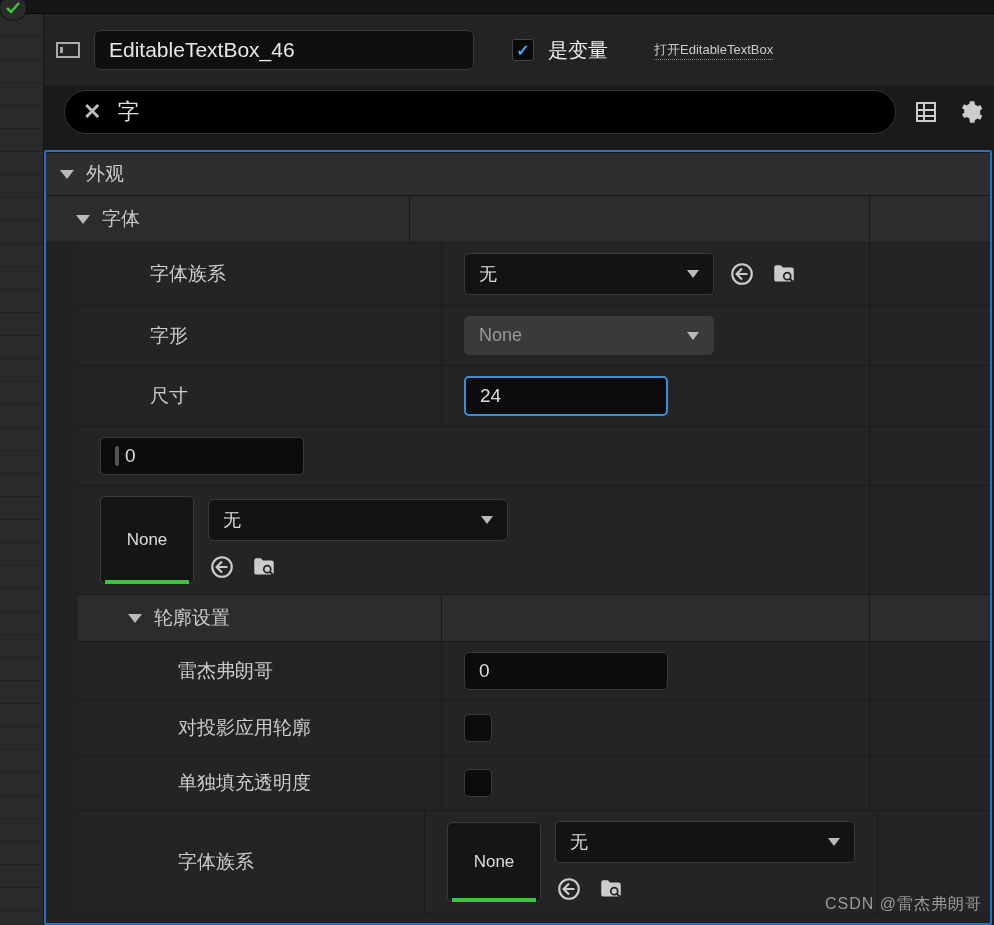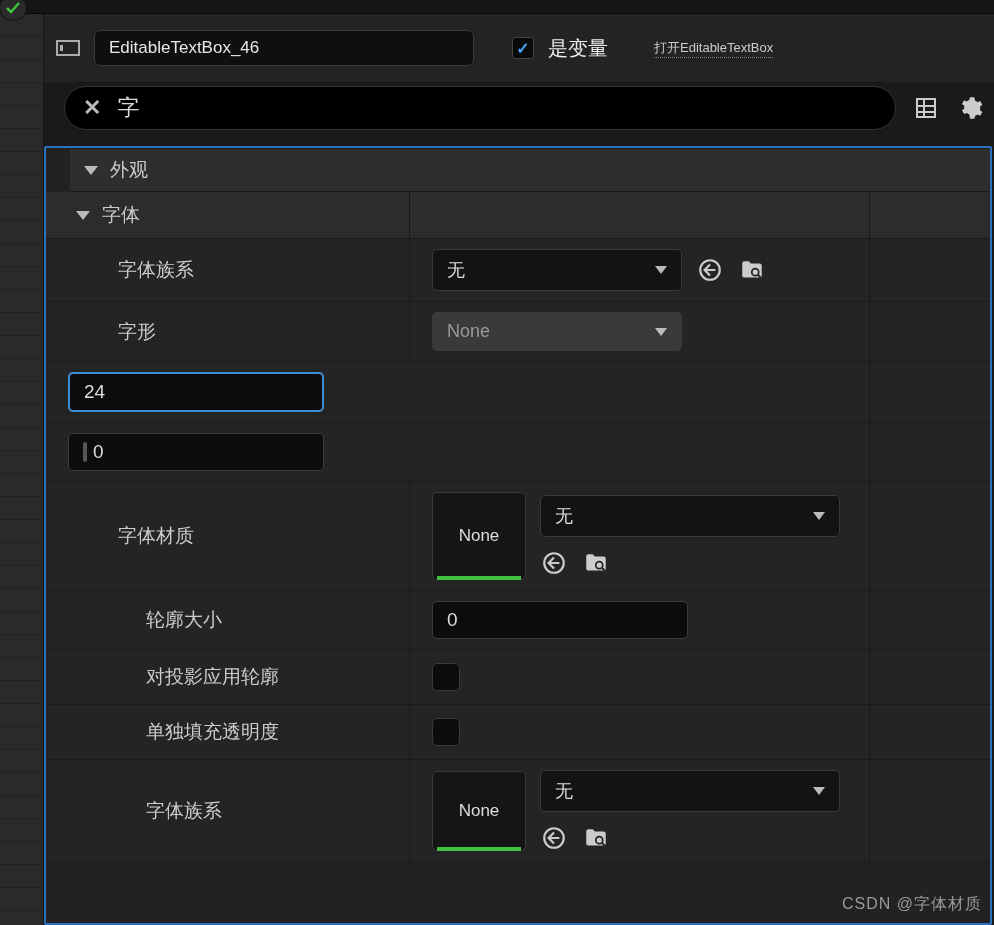--- a/index.html
+++ b/index.html
@@ -9,51 +9,51 @@
 .left-gutter-top { position:absolute; left:0; top:0; width:44px; height:14px; background:#151515; border-bottom:1px solid #0a0a0a; }
 .gutter-lines div { height: 23px; border-bottom: 1px solid #222; }
 .left-gutter .badge { position:absolute; left:-1px; top:-5px; width:28px; height:26px; background:#2a2a2a; border-radius:50%; border:1px solid #151515; display:flex; align-items:center; justify-content:center; }
 
 .main { position: absolute; left: 44px; top: 0; right: 0; bottom: 0; display:flex; flex-direction:column; }
 .top-strip { height: 14px; background:#151515; border-bottom:1px solid #0a0a0a; }
 
 .header { display:flex; align-items:center; gap:14px; padding: 16px 10px 16px 12px; background:#232323; }
 .widget-icon { width:24px; height:16px; border:2px solid #aaa; position:relative; }
 .widget-icon::after { content:""; position:absolute; left:2px; top:3px; bottom:3px; width:3px; background:#aaa; }
-.name-input { flex:0 0 380px; background:#0f0f0f; border:1px solid #3a3a3a; border-radius:6px; padding:7px 14px; color:#e8e8e8; font-size:17px; }
+.name-input { flex:0 0 380px; background:#0f0f0f; border:1px solid #3a3a3a; border-radius:6px; padding:7px 14px; color:#e8e8e8; font-size:21px; }
 .checkbox { width:22px; height:22px; background:#0a0a0a; border:1px solid #444; border-radius:3px; display:flex; align-items:center; justify-content:center; cursor:pointer; }
 .checkbox.checked::after { content:"✓"; color:#4aa3ff; font-weight:bold; font-size:16px; }
 .header-label { color:#eee; font-size:20px; }
 .link { color:#ccc; font-size:13px; border-bottom:1px dotted #888; cursor:pointer; }
 
 .search-row { display:flex; align-items:center; gap:16px; padding: 4px 10px 16px 20px; }
 .search-box { flex:1; background:#000; border:1px solid #333; border-radius:999px; padding:8px 18px; display:flex; align-items:center; gap:16px; }
 .close-x { color:#bbb; font-size:22px; cursor:pointer; font-weight:bold; }
 .search-input { background:transparent; border:none; outline:none; color:#ddd; font-size:22px; flex:1; }
 .tool-icon { width:28px; height:28px; color:#ccc; cursor:pointer; display:flex; align-items:center; justify-content:center; }
 
 .details-wrap { border:2px solid #2b6fbf; border-radius:2px; flex:1; overflow:hidden; background:#222; margin:0 2px 0 0; }
-.section-header { display:flex; align-items:center; padding:8px 14px; background:#2e2e2e; border-top:1px solid #1a1a1a; border-bottom:1px solid #1a1a1a;margin-left:24px; }
+.section-header { display:flex; align-items:center; padding:8px 14px; background:#2e2e2e; border-top:1px solid #1a1a1a; border-bottom:1px solid #1a1a1a; }
 .tri { width:0; height:0; border-left:7px solid transparent; border-right:7px solid transparent; border-top:9px solid #bbb; margin-right:12px; }
 .sec-label { color:#ccc; font-size:19px; }
 
-.prop-table { display:flex; flex-direction:column; }
+.prop-table { display:flex; flex-direction:column;margin-left:32px; }
 .prop-row { display:flex; border-bottom:1px solid #1a1a1a; min-height:54px; background:#242424; }
 .prop-label { width:364px; padding:14px 8px 14px 72px; color:#ccc; font-size:19px; border-right:1px solid #1a1a1a; display:flex; align-items:center; }
 .prop-label.deep { padding-left:100px; }
 .prop-value { flex:1; padding:10px 22px; display:flex; align-items:center; gap:14px; border-right:1px solid #1a1a1a; }
 .prop-tail { width:120px; }
 
 .dropdown { background:#131313; border:1px solid #3a3a3a; border-radius:5px; padding:8px 14px; display:flex; align-items:center; justify-content:space-between; cursor:pointer; color:#ddd; font-size:18px; min-width:270px; }
 .dropdown.small { min-width:250px; }
 .dropdown.wide { min-width:300px; }
 .dropdown.disabled { background:#3a3a3a; color:#999; }
 .chevron { width:0; height:0; border-left:6px solid transparent; border-right:6px solid transparent; border-top:8px solid #bbb; }
 
-.num-input { background:#0c0c0c; border:1px solid #3a3a3a; border-radius:5px; padding:7px 14px; color:#ddd; font-size:19px; width:256px; outline:none; }
+.num-input { background:#0c0c0c; border:1px solid #3a3a3a; border-radius:5px; padding:7px 14px; color:#ddd; font-size:19px; width:204px; outline:none; }
 .num-input.focus { border:2px solid #3b8fd9; }
 .num-nub { display:inline-block; width:4px; height:20px; background:#555; border-radius:2px; margin-right:6px; vertical-align:middle; }
 
 .thumb { width:94px; height:88px; background:#151515; border:1px solid #3a3a3a; border-radius:5px; display:flex; align-items:center; justify-content:center; color:#ddd; font-size:17px; position:relative; }
 .thumb::after { content:""; position:absolute; left:4px; right:4px; bottom:-1px; height:4px; background:#3fc23f; }
 
 .asset-col { display:flex; flex-direction:column; gap:12px; }
 .asset-icons { display:flex; gap:14px; }
 .ico { width:28px; height:28px; color:#ccc; cursor:pointer; display:flex; align-items:center; justify-content:center; }
 .chk-small { width:28px; height:28px; background:#0c0c0c; border:1px solid #3a3a3a; border-radius:5px; cursor:pointer; }
@@ -197,38 +197,38 @@
         <div class="prop-value">
           <div class="dropdown small disabled">
             <span>None</span>
             <span class="chevron"></span>
           </div>
         </div>
         <div class="prop-tail"></div>
       </div>
 
       <div class="prop-row">
+        <div class="prop-label">尺寸</div>
         <div class="prop-value">
           <input class="num-input focus" value="24" style="">
         </div>
         <div class="prop-tail"></div>
       </div>
 
       <div class="prop-row">
         <div class="prop-value">
           <div class="num-input" style="display:flex;align-items:center;">
               <span class="num-nub"></span>
               <span>0</span>
             </div>
         </div>
         <div class="prop-tail"></div>
       </div>
 
       <div class="prop-row" style="min-height:108px;">
-        <div class="prop-label">字体材质</div>
         <div class="prop-value">
           <div class="thumb">None</div>
           <div class="asset-col">
             <div class="dropdown wide">
               <span>无</span>
               <span class="chevron"></span>
             </div>
             <div class="asset-icons">
               <div class="ico">
                   <svg width="26" height="26" viewBox="0 0 24 24" fill="none" stroke="#ccc" stroke-width="2">
@@ -242,23 +242,31 @@
                     <circle cx="15" cy="14" r="3.2" fill="none" stroke="#222" stroke-width="1.6"></circle>
                     <line x1="17.4" y1="16.4" x2="20" y2="19" stroke="#222" stroke-width="1.8"></line>
                   </svg>
                 </div>
             </div>
           </div>
         </div>
         <div class="prop-tail"></div>
       </div>
 
-
-      <div class="prop-row">
-        <div class="prop-label deep">轮廓大小</div>
+      <div class="sub-header-row">
+        <div class="lab" style="padding-left:68px;">
+          <span class="tri" style="margin-left:-18px"></span>
+          <span class="sec-label">轮廓设置</span>
+        </div>
+        <div class="mid"></div>
+          <div></div>
+      </div>
+
+      <div class="prop-row">
+        <div class="prop-label deep">雷杰弗朗哥</div>
         <div class="prop-value">
           <div class="num-input" style="display:flex;align-items:center;">
               <span>0</span>
             </div>
         </div>
         <div class="prop-tail"></div>
       </div>
 
       <div class="prop-row">
         <div class="prop-label deep">对投影应用轮廓</div>
@@ -302,13 +310,13 @@
             </div>
           </div>
         </div>
         <div class="prop-tail"></div>
       </div>
 
     </div>
   </div>
 </div>
 
-<div class="watermark">CSDN @字体材质</div>
+<div class="watermark">CSDN @雷杰弗朗哥</div>
 
 </body></html>

